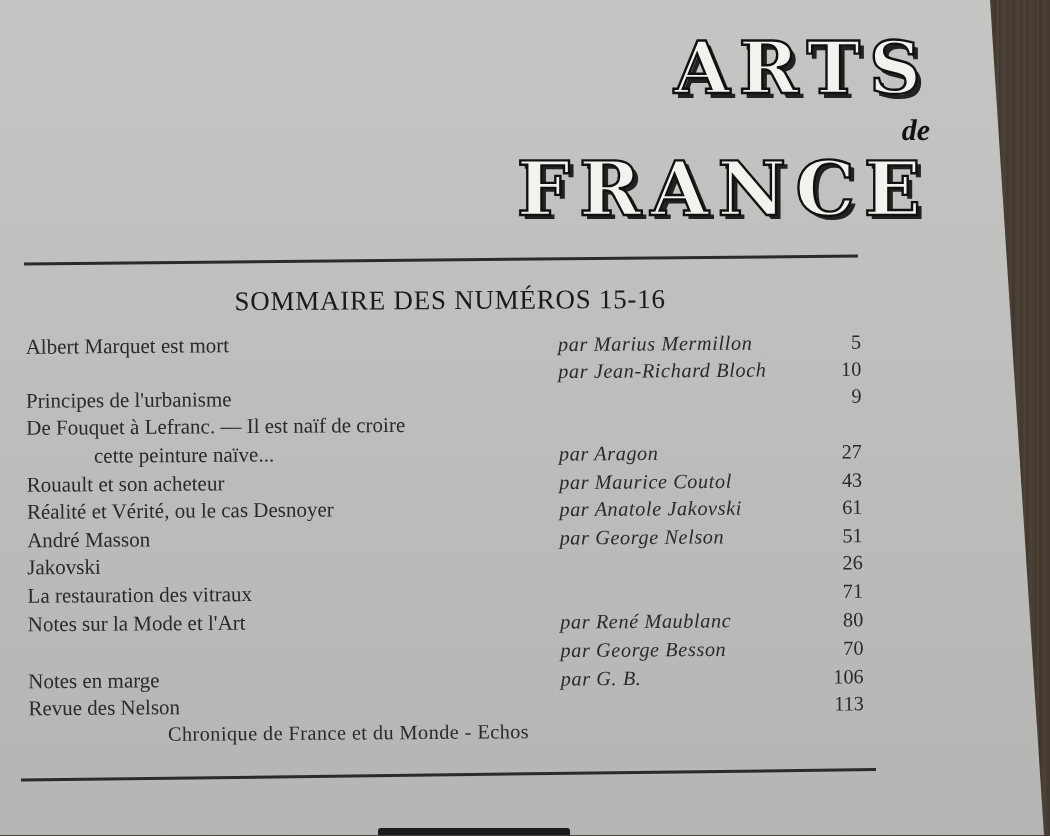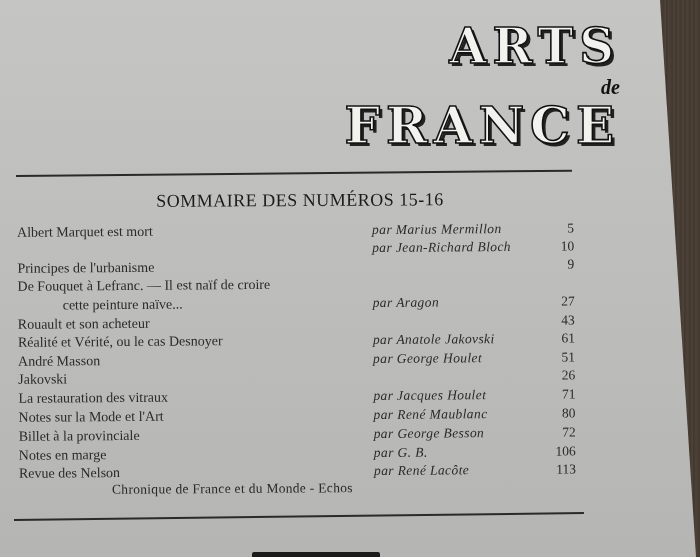--- a/index.html
+++ b/index.html
@@ -91,59 +91,57 @@
       <span class="toc-author"></span>
       <span class="toc-page"></span>
     </div>
     <div class="toc-row" style="top:73px">
       <span class="toc-title toc-cont">cette peinture naïve...</span>
       <span class="toc-author">par Aragon</span>
       <span class="toc-page">27</span>
     </div>
     <div class="toc-row" style="top:92px">
       <span class="toc-title">Rouault et son acheteur</span>
+      <span class="toc-author">par Maurice Coutol</span>
       <span class="toc-page">43</span>
     </div>
     <div class="toc-row" style="top:110px">
       <span class="toc-title">Réalité et Vérité, ou le cas Desnoyer</span>
       <span class="toc-author">par Anatole Jakovski</span>
       <span class="toc-page">61</span>
     </div>
     <div class="toc-row" style="top:129px">
       <span class="toc-title">André Masson</span>
-      <span class="toc-author">par George Houlet</span>
+      <span class="toc-author">par George Nelson</span>
       <span class="toc-page">51</span>
     </div>
     <div class="toc-row" style="top:147px">
       <span class="toc-title">Jakovski</span>
       <span class="toc-page">26</span>
     </div>
     <div class="toc-row" style="top:166px">
       <span class="toc-title">La restauration des vitraux</span>
-      <span class="toc-author">par Jacques Houlet</span>
       <span class="toc-page">71</span>
     </div>
     <div class="toc-row" style="top:185px">
       <span class="toc-title">Notes sur la Mode et l'Art</span>
       <span class="toc-author">par René Maublanc</span>
       <span class="toc-page">80</span>
     </div>
     <div class="toc-row" style="top:204px">
-      <span class="toc-title">Billet à la provinciale</span>
       <span class="toc-author">par George Besson</span>
-      <span class="toc-page">72</span>
+      <span class="toc-page">70</span>
     </div>
     <div class="toc-row" style="top:223px">
       <span class="toc-title">Notes en marge</span>
       <span class="toc-author">par G. B.</span>
       <span class="toc-page">106</span>
     </div>
     <div class="toc-row" style="top:241px">
       <span class="toc-title">Revue des Nelson</span>
-      <span class="toc-author">par René Lacôte</span>
       <span class="toc-page">113</span>
     </div>
   </div>
 
   <div class="footer-line">Chronique de France et du Monde - Echos</div>
 
   <div class="rule rule-bottom"></div>
 
   <div class="bottom-image"></div>
 </div>

